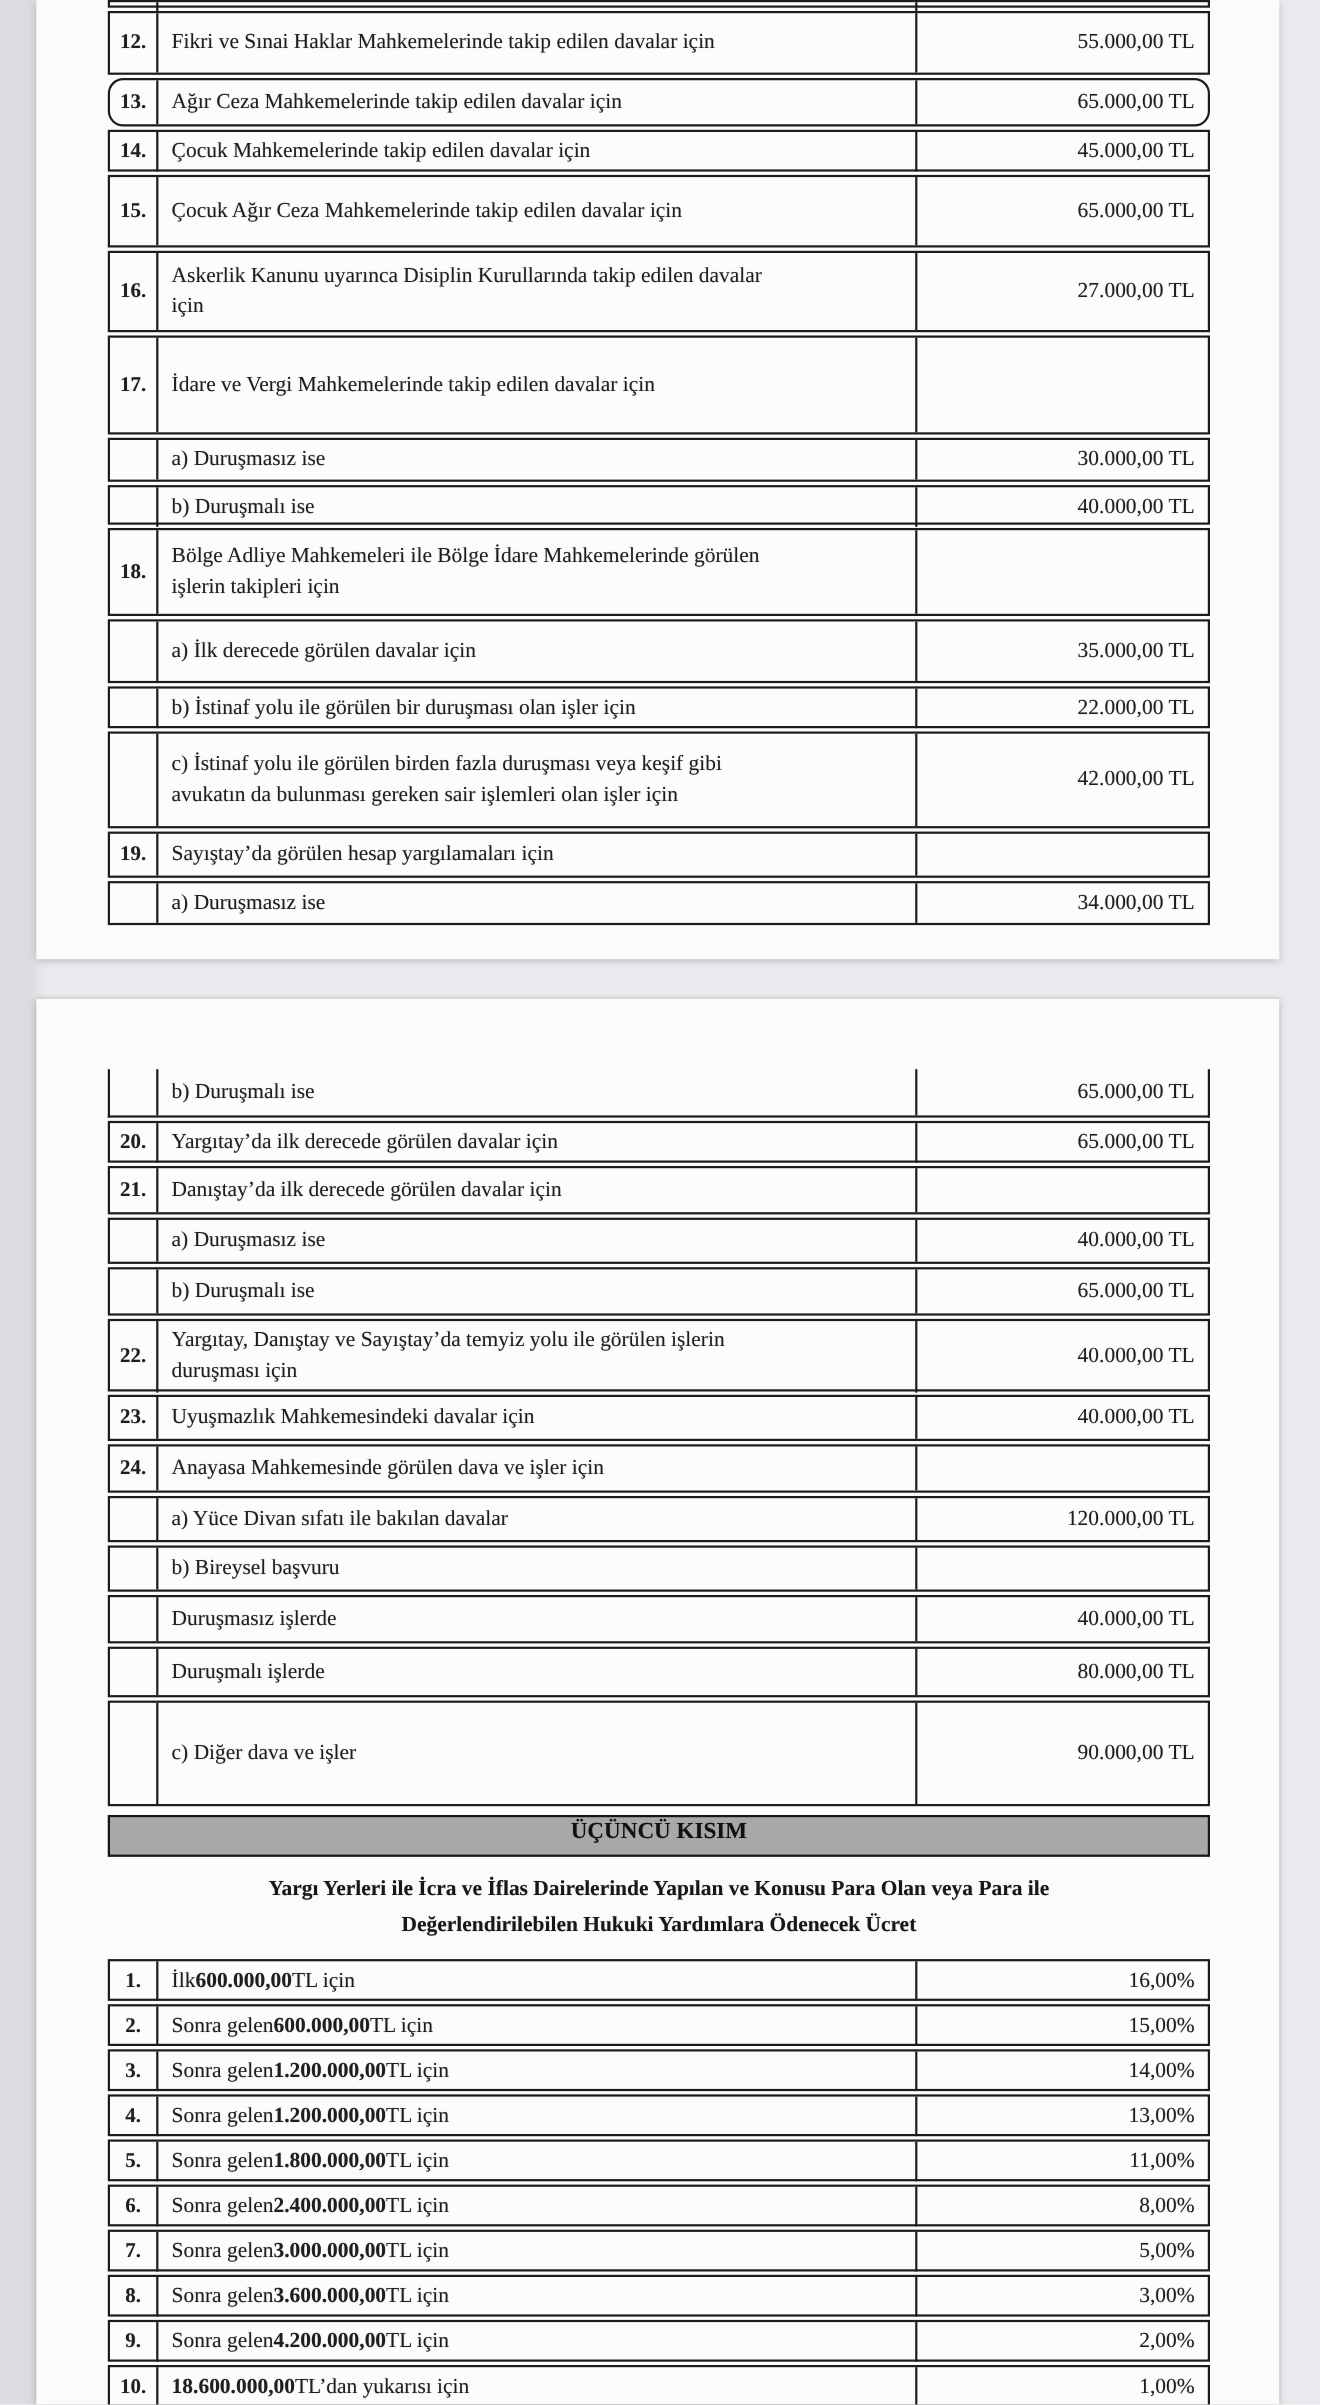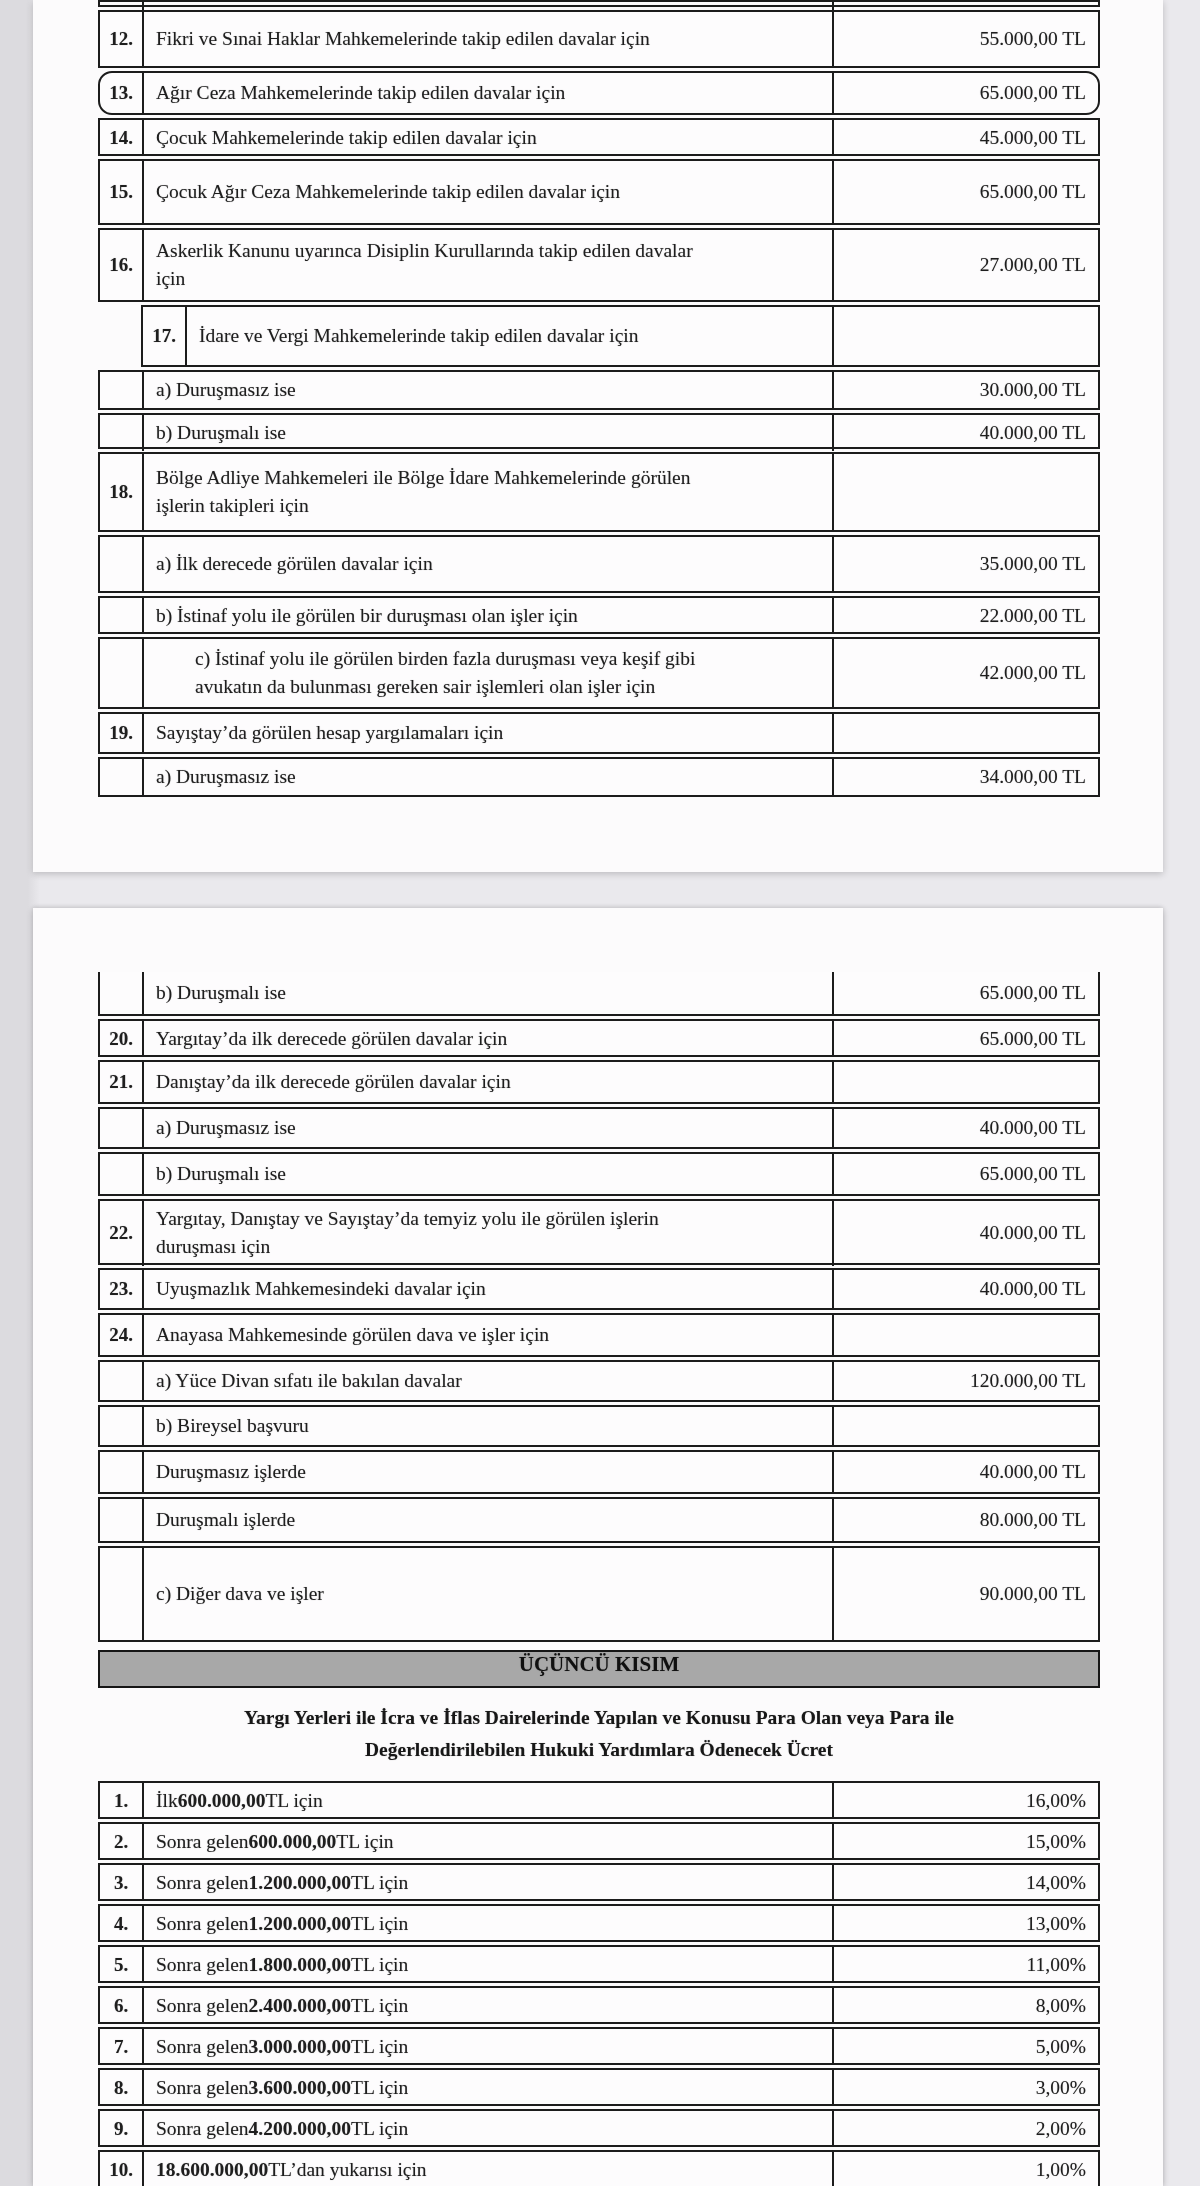--- a/index.html
+++ b/index.html
@@ -71,21 +71,21 @@
         <div class="cell num txt">15.</div>
         <div class="cell desc txt">Çocuk Ağır Ceza Mahkemelerinde takip edilen davalar için</div>
         <div class="cell amt txt">65.000,00 TL</div>
       </div>
       <div class="trow" style="height: 74px;">
         <div class="cell num txt">16.</div>
         <div class="cell desc txt">Askerlik Kanunu uyarınca Disiplin Kurullarında takip edilen davalar
 için</div>
         <div class="cell amt txt">27.000,00 TL</div>
       </div>
-      <div class="trow" style="height: 62px; margin-left: 43px;">
+      <div class="trow" style="height: 90px;">
         <div class="cell num txt">17.</div>
         <div class="cell desc txt">İdare ve Vergi Mahkemelerinde takip edilen davalar için</div>
         <div class="cell amt txt"></div>
       </div>
       <div class="trow" style="height: 40px;">
         <div class="cell num txt"></div>
         <div class="cell desc txt">a) Duruşmasız ise</div>
         <div class="cell amt txt">30.000,00 TL</div>
       </div>
       <div class="trow" style="height: 36px;">
@@ -102,21 +102,21 @@
       <div class="trow" style="height: 58px;">
         <div class="cell num txt"></div>
         <div class="cell desc txt">a) İlk derecede görülen davalar için</div>
         <div class="cell amt txt">35.000,00 TL</div>
       </div>
       <div class="trow" style="height: 38px;">
         <div class="cell num txt"></div>
         <div class="cell desc txt">b) İstinaf yolu ile görülen bir duruşması olan işler için</div>
         <div class="cell amt txt">22.000,00 TL</div>
       </div>
-      <div class="trow" style="height: 72px; gap: 39px;">
+      <div class="trow" style="height: 88px;">
         <div class="cell num txt"></div>
         <div class="cell desc txt">c) İstinaf yolu ile görülen birden fazla duruşması veya keşif gibi
 avukatın da bulunması gereken sair işlemleri olan işler için</div>
         <div class="cell amt txt">42.000,00 TL</div>
       </div>
       <div class="trow" style="height: 42px;">
         <div class="cell num txt">19.</div>
         <div class="cell desc txt">Sayıştay’da görülen hesap yargılamaları için</div>
         <div class="cell amt txt"></div>
       </div>

